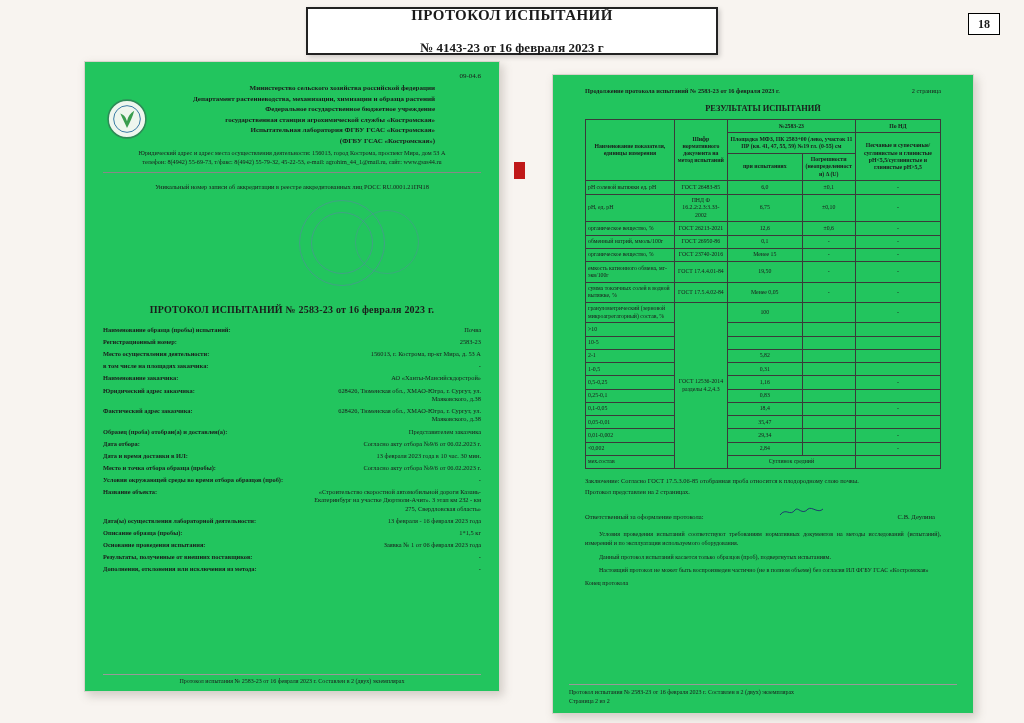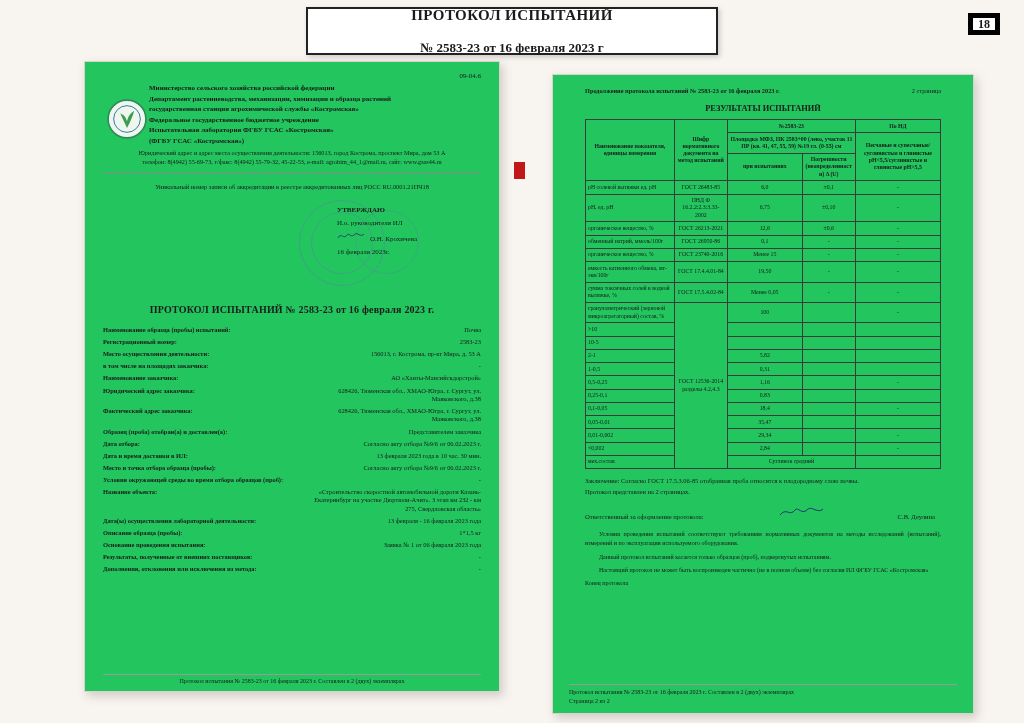--- a/index.html
+++ b/index.html
@@ -15,37 +15,37 @@
   .title-box{
     position:absolute; left:306px; top:7px; width:412px; height:48px;
     background:#fff; border:2px solid #222; box-shadow:2px 2px 5px rgba(0,0,0,.18);
     display:flex; flex-direction:column; align-items:center; justify-content:center; gap:16px;
     z-index:5;
   }
   .title-box .t1{ font-size:15px; font-weight:bold; letter-spacing:.4px; }
   .title-box .t2{ font-size:13px; font-weight:bold; }
   .pageno{
     position:absolute; right:24px; top:13px; width:32px; height:22px;
-    border:5px solid #000000; background:#fff; display:flex; align-items:center; justify-content:center;
+    border:1px solid #000000; background:#fff; display:flex; align-items:center; justify-content:center;
     font-size:12px; font-weight:bold; z-index:5;
   }
   .red-mark{ position:absolute; left:514px; top:162px; width:11px; height:17px; background:#c01818; z-index:4; }
 
   .page{
     position:absolute; background:#22c55e; border:1px solid #d9d3cc;
     box-shadow:3px 4px 9px rgba(110,100,90,.28); overflow:hidden;
   }
   .page.left { left:84px;  top:61px; width:416px; height:631px; padding:10px 18px 24px; }
   .page.right{ left:552px; top:74px; width:422px; height:640px; padding:12px 32px 30px; }
 
   
   .doccode{ text-align:right; font-size:7px; }
   .letterhead{ position:relative; border-bottom:1px solid #888; padding-bottom:5px; }
   .logo{ position:absolute; left:4px; top:16px; width:40px; height:40px; }
-  .lh-lines{ margin-top:3px; padding:0 46px; text-align:left; font-weight:bold; font-size:7px; line-height:1.5; }
+  .lh-lines{ margin-top:3px; padding:0 46px; text-align:right; font-weight:bold; font-size:7px; line-height:1.5; }
   .addr{ margin-top:3px; text-align:center; font-size:6.2px; line-height:1.45; padding:0 26px; }
   .accred{ text-align:center; font-size:6.4px; margin-top:10px; }
   .approve-zone{ position:relative; height:92px; margin-top:8px; }
   .stamp1{ position:absolute; left:196px; top:2px; width:86px; height:86px;
            border:1.5px solid rgba(95,125,172,.5); border-radius:50%; }
   .stamp1::after{ content:""; position:absolute; inset:11px; border:1px solid rgba(95,125,172,.5); border-radius:50%; }
   .stamp2{ position:absolute; left:252px; top:12px; width:64px; height:64px;
            border:1px solid rgba(95,125,172,.38); border-radius:50%; }
   .approve{ position:absolute; right:2px; top:6px; width:142px; font-size:7px; line-height:1.9; }
   .approve .a1{ font-weight:bold; }
@@ -73,70 +73,57 @@
   .notes div{ margin-bottom:4px; text-align:justify; text-indent:14px; }
   .notes div:last-child{ text-indent:0; text-align:left; }
   .p2footer{ position:absolute; left:16px; right:16px; bottom:7px; border-top:1px solid #999;
              font-size:6px; padding-top:3px; line-height:1.5; }
 </style>
 </head>
 <body>
 
 <div class="title-box">
   <div class="t1">ПРОТОКОЛ ИСПЫТАНИЙ</div>
-  <div class="t2">№ 2583-23 от 16 февраля 2023 г</div>
+  <div class="t2">№ 4143-23 от 16 февраля 2023 г</div>
 </div>
 
 <div class="pageno">18</div>
 
 <div class="red-mark"></div>
 
 <div class="page left">
   <div class="doccode">09-04.6</div>
 
   <div class="letterhead">
     <div class="logo">
       <svg viewBox="0 0 36 36" width="40" height="40">
         <circle cx="18" cy="18" r="17" fill="#eef6ee" stroke="#2e8b57" stroke-width="1.4"></circle>
         <circle cx="18" cy="18" r="12" fill="none" stroke="#3a7ca5" stroke-width="0.9"></circle>
         <path d="M18 26 C16 21 14 18 12 13 C16 14.5 17 17 18 20 C19 15.5 21 12.5 24.5 10.5 C23 16 21 20.5 18 26 Z" fill="#3a9d4f"></path>
       </svg>
     </div>
     <div class="lh-lines">
         <div>Министерство сельского хозяйства российской федерации</div>
         <div>Департамент растениеводства, механизации, химизации и образца растений</div>
+        <div>Федеральное государственное бюджетное учреждение</div>
         <div>государственная станция агрохимической службы «Костромская»</div>
-        <div>Федеральное государственное бюджетное учреждение</div>
         <div>Испытательная лаборатория ФГБУ ГСАС «Костромская»</div>
         <div>(ФГБУ ГСАС «Костромская»)</div>
       </div>
     <div class="addr">
         <div>Юридический адрес и адрес места осуществления деятельности: 156013, город Кострома, проспект Мира, дом 53 А</div>
         <div>телефон: 8(4942) 55-69-73, т/факс: 8(4942) 55-79-32, 45-22-53, e-mail: agrohim_44_1@mail.ru, сайт: www.gsas44.ru</div>
       </div>
   </div>
 
   <div class="accred">Уникальный номер записи об аккредитации в реестре аккредитованных лиц РОСС RU.0001.21ПЧ18</div>
 
   <div class="approve-zone">
     <div class="stamp1"></div>
     <div class="stamp2"></div>
-    <div class="approve">
-      <div class="a1">УТВЕРЖДАЮ</div>
-      <div>И.о. руководителя ИЛ</div>
-      <div class="sigline">
-        <span>
-          <svg width="28" height="10" viewBox="0 0 28 10">
-              <path d="M1 7 C4 1 7 9 10 4 C12 1 14 8 18 3 C20 1 24 7 27 3" stroke="#1d2e6e" fill="none" stroke-width="0.8"></path>
-            </svg>
-        </span>
-        <span>О.Н. Крохичева</span>
-      </div>
-      <div>16 февраля 2023г.</div>
-    </div>
   </div>
 
   <div class="ptitle">ПРОТОКОЛ ИСПЫТАНИЙ № 2583-23 от 16 февраля 2023 г.</div>
 
   <div class="fields">
       <div class="frow">
         <div class="flabel">Наименование образца (пробы) испытаний:</div>
         <div class="fvalue">Почва</div>
       </div>
       <div class="frow">

